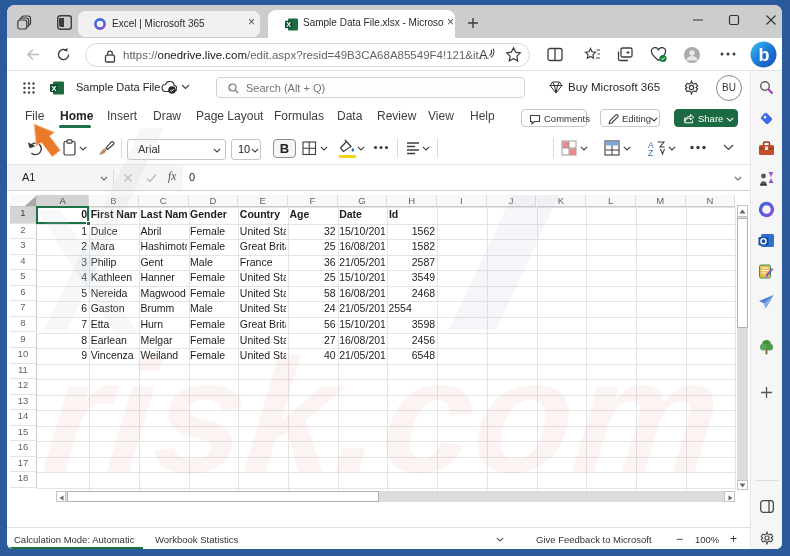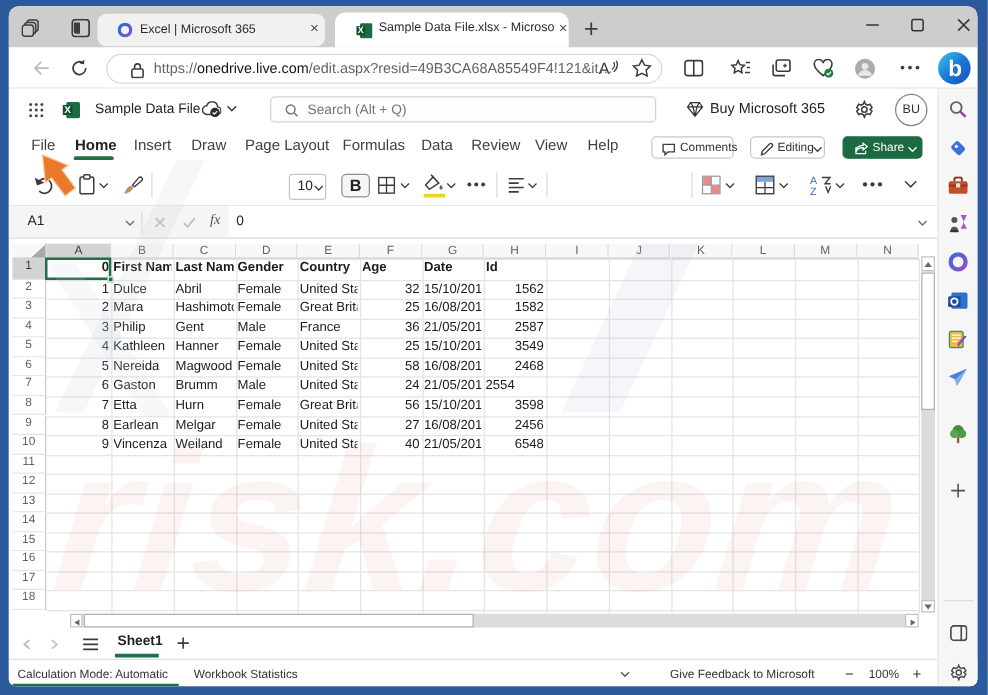--- a/index.html
+++ b/index.html
@@ -298,20 +298,26 @@
     <rect x="4" y="0.8" width="5" height="3.4" rx="1" fill="#fff" stroke="#3c3c3c" stroke-width="1.2"></rect>
   </svg>
   <svg class="chev" style="left:72px;top:13.5px" width="8" height="5" viewBox="0 0 8 5">
         <path d="M0.8 0.8 L4 4 L7.2 0.8" fill="none" stroke="#3f3f3f" stroke-width="1.1"></path>
       </svg>
   <svg class="ab" style="left:91px;top:8px" width="17" height="16" viewBox="0 0 17 16">
     <path d="M1.5 14.5 C3 10.5 5 9 7 8.5 L8.5 10 C8 12 6 14 2 15 Z" fill="#c09058"></path>
     <path d="M8 8 L9.5 9.5 L15.5 4.5 a1.7 1.7 0 0 0 -2.4 -2.4 Z" fill="#fff" stroke="#3c3c3c" stroke-width="1.1"></path>
   </svg>
   <div class="tsep" style="left:114px;"></div>
+  <div class="combo" style="left:120px;width:99px;">
+        <span class="ab" style="left:10px;top:3px;">Arial</span>
+    <svg class="chev" style="left:85px;top:8px" width="8" height="5" viewBox="0 0 8 5">
+          <path d="M0.8 0.8 L4 4 L7.2 0.8" fill="none" stroke="#3f3f3f" stroke-width="1.1"></path>
+        </svg>
+  </div>
   <div class="combo" style="left:224px;width:30px;">
         <span class="ab" style="left:6px;top:3px;">10</span>
     <svg class="chev" style="left:19px;top:8px" width="8" height="5" viewBox="0 0 8 5">
           <path d="M0.8 0.8 L4 4 L7.2 0.8" fill="none" stroke="#3f3f3f" stroke-width="1.1"></path>
         </svg>
   </div>
   <div class="ab" style="left:266px;top:7px;width:23px;height:19px;border:1px solid #8f8f8f;border-radius:4px;background:#f6f6f6;
     font-size:13px;font-weight:bold;color:#222;text-align:center;line-height:17px;">B</div>
   <svg class="ab" style="left:295px;top:9px" width="15" height="15" viewBox="0 0 15 15">
     <g stroke="#3c3c3c" stroke-width="1.1" fill="none">
@@ -576,36 +582,20 @@
         </svg>
   </div>
   <div class="sthumb" style="left:60px;top:0;width:312px;height:11px;"></div>
   <div class="sbtn" style="left:717px;top:0;width:11px;height:11px;">
     <svg style="margin:3px 0 0 3px" width="5" height="6" viewBox="0 0 5 6">
           <path d="M0.5 0.5 L4.5 3 L0.5 5.5 Z" fill="#666"></path>
         </svg>
   </div>
 </div>
 
-<div id="sheetbar">
-  <svg class="ab" style="left:11px;top:8px" width="7" height="9" viewBox="0 0 7 9">
-        <path d="M5.5 1 L1.5 4.5 L5.5 8" fill="none" stroke="#b2b2b2" stroke-width="1.3"></path>
-      </svg>
-  <svg class="ab" style="left:33px;top:8px" width="7" height="9" viewBox="0 0 7 9">
-        <path d="M1.5 1 L5.5 4.5 L1.5 8" fill="none" stroke="#bdbdbd" stroke-width="1.3"></path>
-      </svg>
-  <svg class="ab" style="left:59px;top:7px" width="13" height="11" viewBox="0 0 13 11">
-        <path d="M0.5 1.5 H12.5 M0.5 5.5 H12.5 M0.5 9.5 H12.5" stroke="#3c3c3c" stroke-width="1.4"></path>
-      </svg>
-  <div class="t" style="left:87px;top:4px;font-size:11px;font-weight:bold;color:#222;">Sheet1</div>
-  <div class="ab" style="left:85px;top:20.8px;width:35px;height:3px;background:#1e7145;"></div>
-  <svg class="ab" style="left:134px;top:6.5px" width="11" height="11" viewBox="0 0 11 11">
-        <path d="M5.5 1 V10 M1 5.5 H10" stroke="#3c3c3c" stroke-width="1.3"></path>
-      </svg>
-</div>
 
 <div id="statusbar">
   <div class="t" style="left:7px;top:6px;">Calculation Mode: Automatic</div>
   <div class="ab" style="left:3px;top:18.5px;width:133px;height:2.5px;background:#1e7145;"></div>
   <div class="t" style="left:148px;top:6px;">Workbook Statistics</div>
   <svg class="chev" style="left:489px;top:9px" width="8" height="5" viewBox="0 0 8 5">
         <path d="M0.8 0.8 L4 4 L7.2 0.8" fill="none" stroke="#555" stroke-width="1.1"></path>
       </svg>
   <div class="t" style="left:529px;top:6px;">Give Feedback to Microsoft</div>
   <div class="t" style="left:669px;top:4px;font-size:12px;">−</div>

